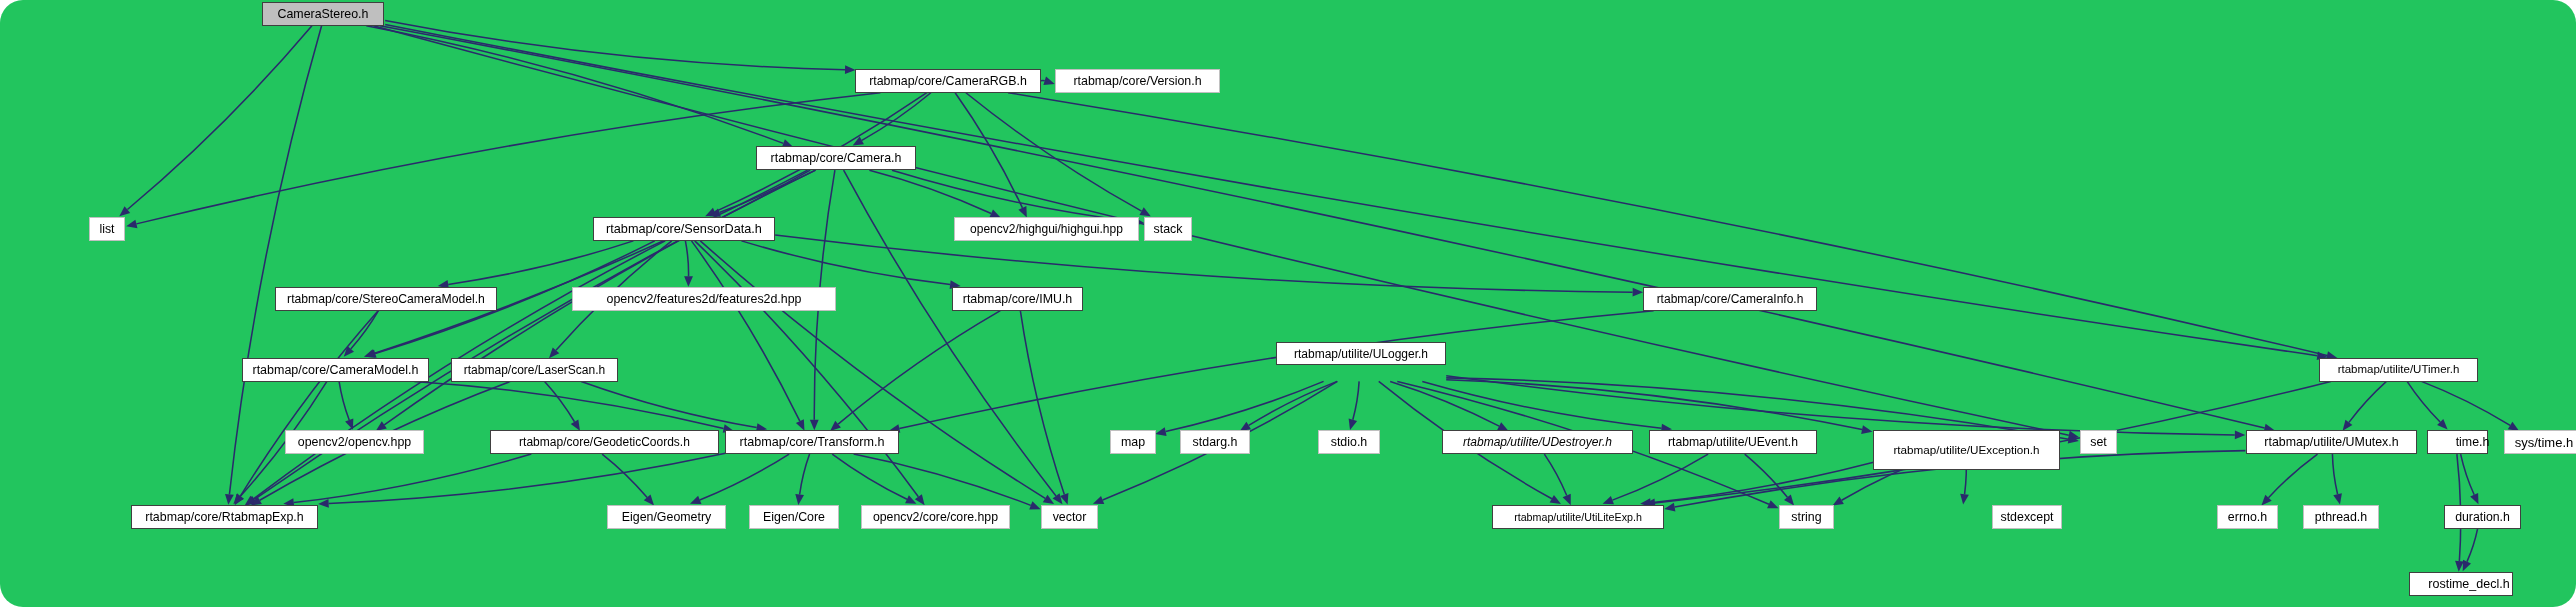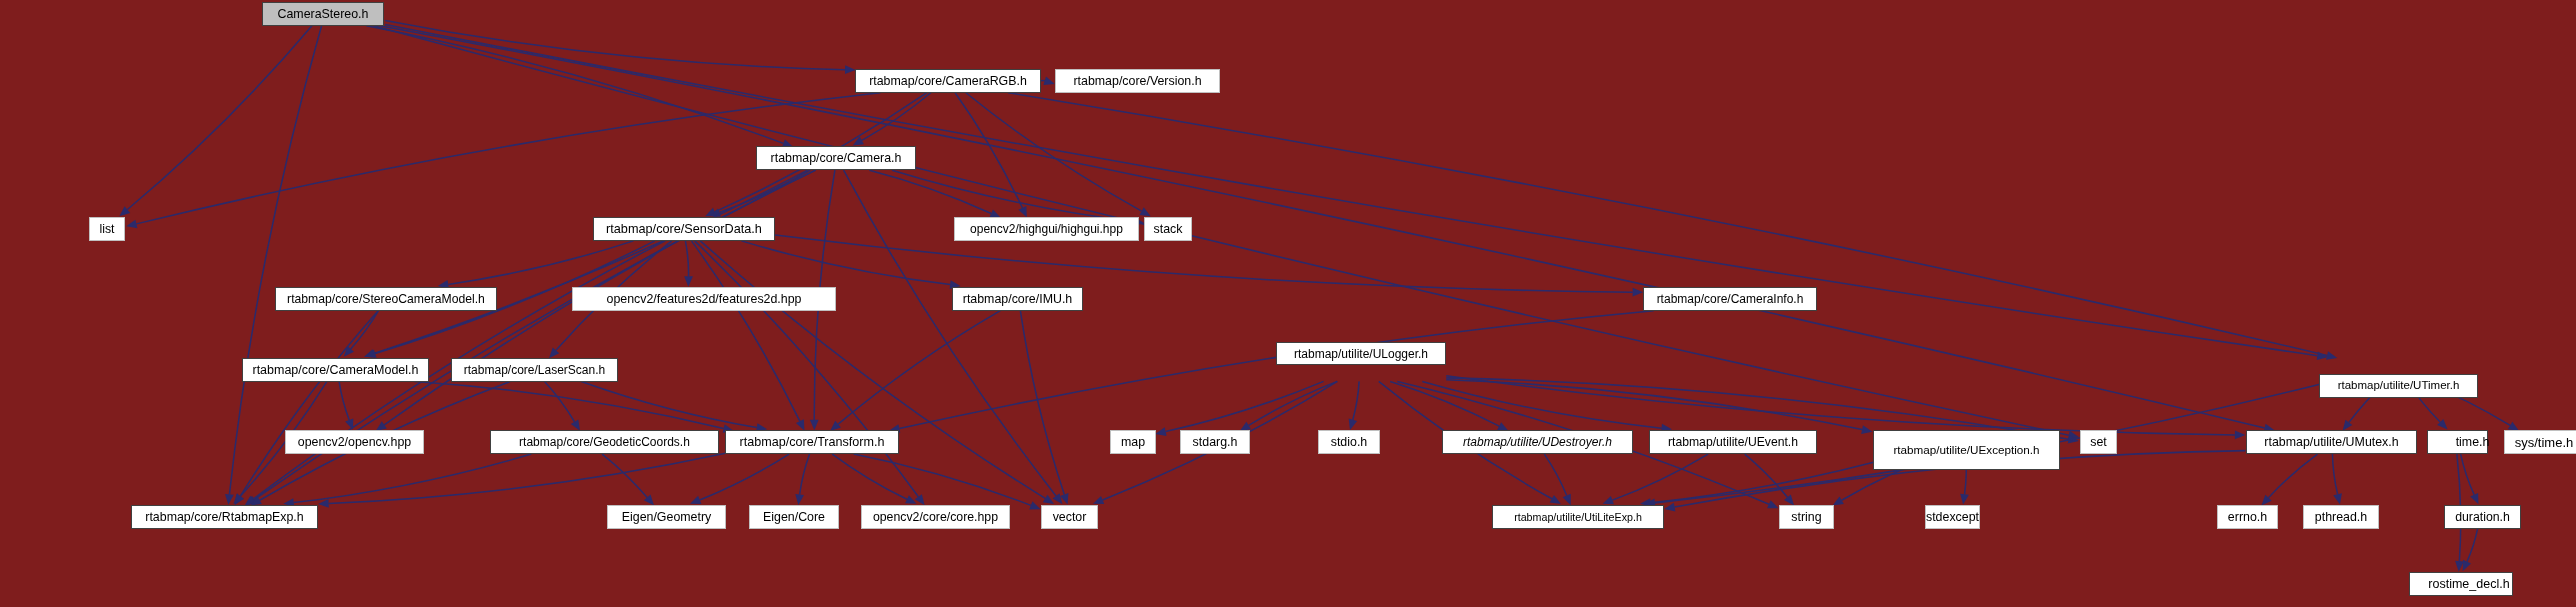--- a/index.html
+++ b/index.html
@@ -1,17 +1,17 @@
 <!DOCTYPE html>
 <html><head>
 <meta charset="utf-8">
 <style>
   html,body{margin:0;padding:0;background:#ffffff;}
   body{font-family:"Liberation Sans",sans-serif;}
-  #graph-wrap{position:relative;width:2576px;height:607px;background:#7f1d1d;overflow:hidden;}
+  #graph-wrap{position:relative;width:2576px;height:607px;background:#22c55e;overflow:hidden;border-radius:23px;}
   svg#graph{position:absolute;left:0;top:0;width:2576px;height:607px;display:block;}
   .nodebox{position:absolute;box-sizing:border-box;display:flex;align-items:center;justify-content:center;
            background:#ffffff;border:1px solid #c0c0c0;color:#000000;white-space:nowrap;
            font-family:"Liberation Sans",sans-serif;letter-spacing:0px;}
   .nodebox.strong{border:1.9px solid #404040;}
   .nodebox.root{background:#bfbfbf;border:1.9px solid #404040;}
   .nodelabel{display:block;line-height:1;}
   .edge{fill:none;stroke:#2a2a6b;stroke-width:1.6;}
   .arrow{fill:#2a2a6b;stroke:none;}
 </style>
@@ -214,21 +214,21 @@
       </div>
       <div class="nodebox strong" style="left: 242px; top: 358px; width: 187px; height: 24px;">
         <span class="nodelabel" style="font-size: 12.5px;">rtabmap/core/CameraModel.h</span>
       </div>
       <div class="nodebox strong" style="left: 451px; top: 358px; width: 167px; height: 24px;">
         <span class="nodelabel" style="font-size: 12px;">rtabmap/core/LaserScan.h</span>
       </div>
       <div class="nodebox strong" style="left: 1276px; top: 342px; width: 170px; height: 23px;">
         <span class="nodelabel" style="font-size: 12px;">rtabmap/utilite/ULogger.h</span>
       </div>
-      <div class="nodebox strong" style="left: 2319px; top: 374px; width: 159px; height: 24px;">
+      <div class="nodebox strong" style="left: 2319px; top: 358px; width: 159px; height: 24px;">
         <span class="nodelabel" style="font-size: 11.5px;">rtabmap/utilite/UTimer.h</span>
       </div>
       <div class="nodebox light" style="left: 285px; top: 430px; width: 139px; height: 24px;">
         <span class="nodelabel" style="font-size: 12.4px;">opencv2/opencv.hpp</span>
       </div>
       <div class="nodebox strong" style="left: 490px; top: 430px; width: 229px; height: 24px;">
         <span class="nodelabel" style="font-size: 12px;">rtabmap/core/GeodeticCoords.h</span>
       </div>
       <div class="nodebox strong" style="left: 725px; top: 430px; width: 174px; height: 24px;">
         <span class="nodelabel" style="font-size: 12.6px;">rtabmap/core/Transform.h</span>
@@ -277,21 +277,21 @@
       </div>
       <div class="nodebox light" style="left: 1041px; top: 505px; width: 57px; height: 24px;">
         <span class="nodelabel" style="font-size: 12.4px;">vector</span>
       </div>
       <div class="nodebox strong" style="left: 1492px; top: 505px; width: 172px; height: 24px;">
         <span class="nodelabel" style="font-size: 10.7px;">rtabmap/utilite/UtiLiteExp.h</span>
       </div>
       <div class="nodebox light" style="left: 1779px; top: 505px; width: 55px; height: 24px;">
         <span class="nodelabel" style="font-size: 12.4px;">string</span>
       </div>
-      <div class="nodebox light" style="left: 1925px; top: 505px; width: 55px; height: 24px;">
+      <div class="nodebox light" style="left: 1992px; top: 505px; width: 70px; height: 24px;">
         <span class="nodelabel" style="font-size: 12.4px;">stdexcept</span>
       </div>
       <div class="nodebox light" style="left: 2217px; top: 505px; width: 61px; height: 24px;">
         <span class="nodelabel" style="font-size: 12.4px;">errno.h</span>
       </div>
       <div class="nodebox light" style="left: 2303px; top: 505px; width: 76px; height: 24px;">
         <span class="nodelabel" style="font-size: 12.4px;">pthread.h</span>
       </div>
       <div class="nodebox strong" style="left: 2444px; top: 505px; width: 77px; height: 24px;">
         <span class="nodelabel" style="font-size: 12.3px;">duration.h</span>

